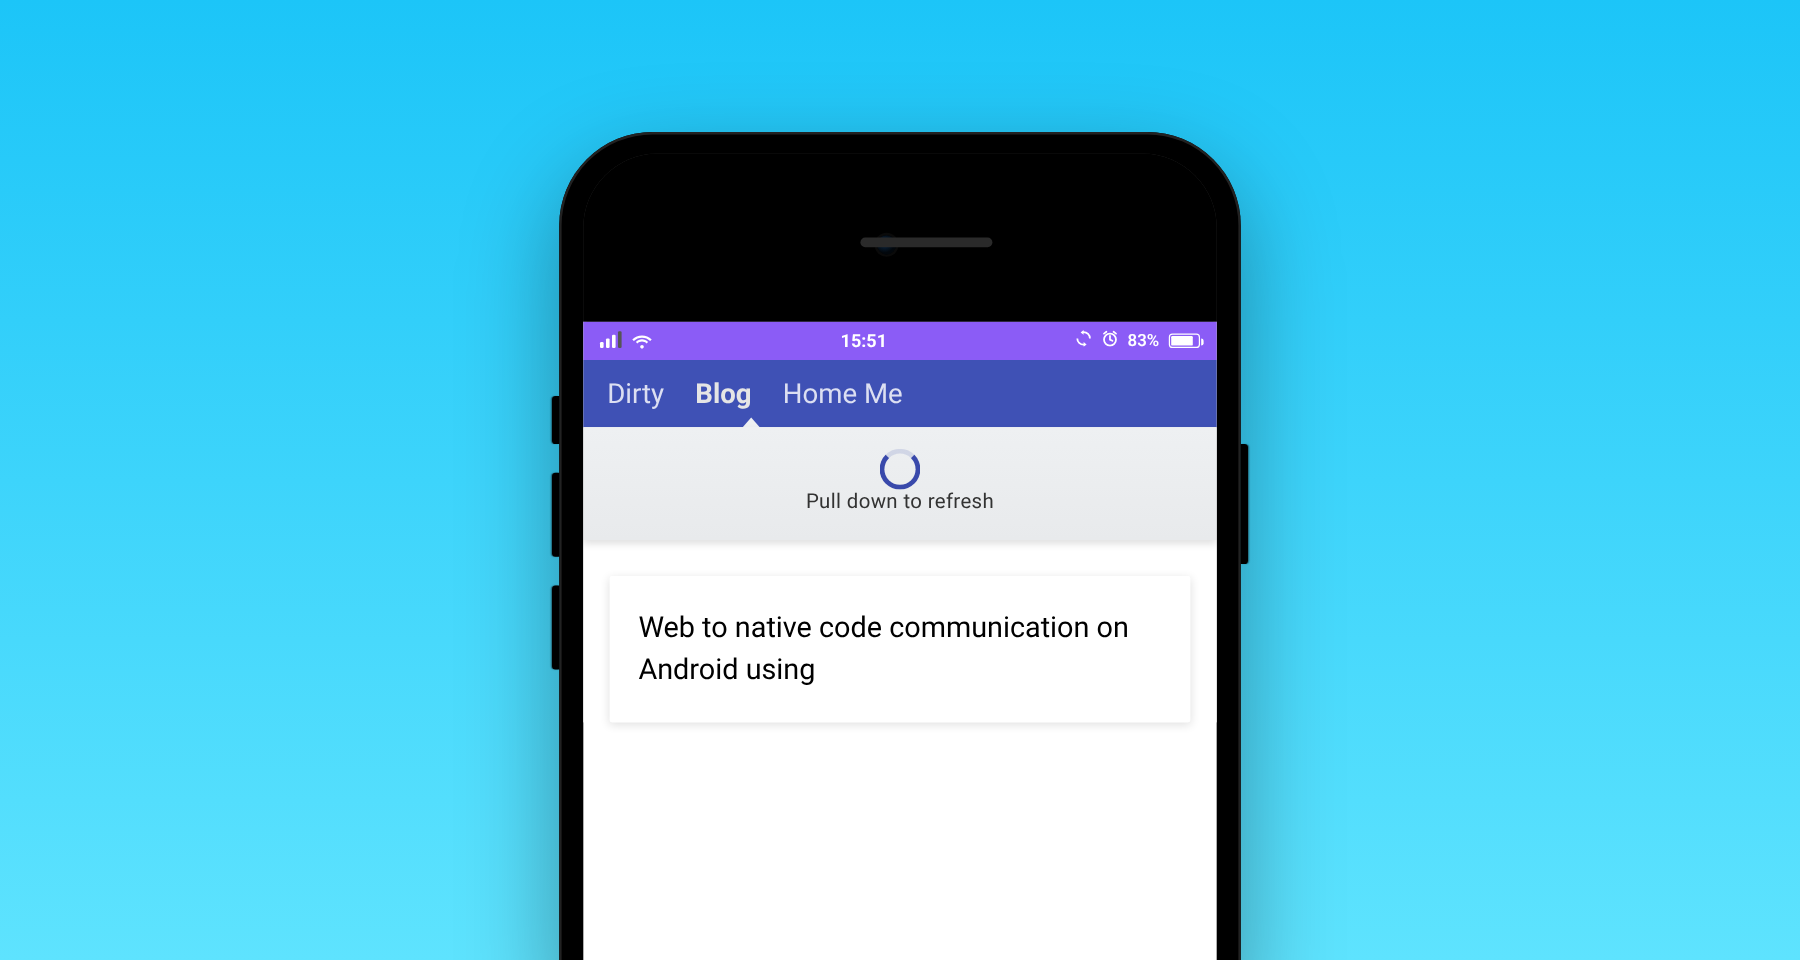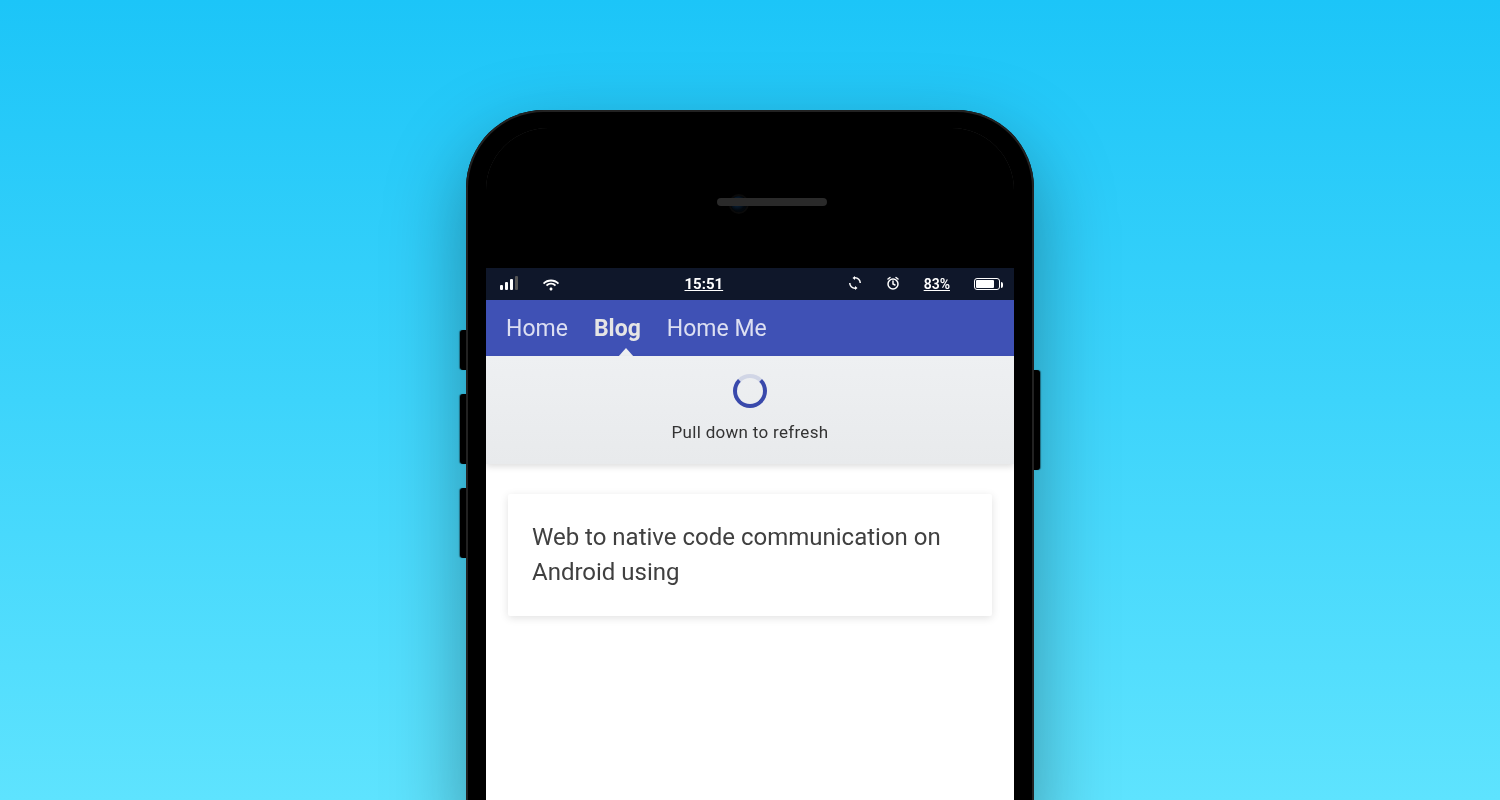--- a/index.html
+++ b/index.html
@@ -75,31 +75,30 @@
   right: -6px;
   top: 260px;
 }
 .sb4 { height: 100px; width:6px; background:#000; border-radius:0 3px 3px 0; box-shadow: 1px 0 1px rgba(0,0,0,0.4); }
 .screen {
   background: #fff;
   min-height: 560px;
 }
 .status-bar {
   height: 32px;
-  background: #0f172a;
+  background: #8b5cf6;
   color: #fff;
   display: flex;
   align-items: center;
   justify-content: space-between;
   padding: 0 14px;
   font-size: 15px;
   font-weight: 600;
-  text-decoration: underline;
-}
-.status-left, .status-right { display: flex; align-items: center; gap: 24px; }
+}
+.status-left, .status-right { display: flex; align-items: center; gap: 8px; }
 .status-center { font-weight: 700; }
 .signal-bars { display: flex; align-items: flex-end; gap: 2px; height: 12px; }
 .signal-bars span { width: 3px; background:#fff; border-radius:1px; }
 .signal-bars span:nth-child(1){height:5px;}
 .signal-bars span:nth-child(2){height:8px;}
 .signal-bars span:nth-child(3){height:11px;}
 .signal-bars span:nth-child(4){height:14px; background:#555;}
 .wifi-icon svg { display:block; }
 .status-right { font-size: 14px; font-weight:600; }
 .battery {
@@ -134,21 +133,20 @@
   border-left: 8px solid transparent;
   border-right: 8px solid transparent;
   border-bottom: 9px solid #eef0f2;
 }
 .refresh-panel {
   background: linear-gradient(180deg, #eef0f2 0%, #e8eaec 100%);
   padding: 18px 0 22px;
   display: flex;
   flex-direction: column;
   align-items: center;
-  gap: 14px;
   box-shadow: 0 3px 6px rgba(0,0,0,0.12);
   position: relative;
 }
 .spinner {
   width: 34px; height: 34px;
   border: 4px solid #3949ab;
   border-top-color: rgba(57,73,171,0.15);
   border-radius: 50%;
 }
 .refresh-text {
@@ -194,21 +192,21 @@
   font-size: 15px;
   color: #5a5a5a;
 }
 .post-card {
   background: #fff;
   border-radius: 2px;
   box-shadow: 0 2px 8px rgba(0,0,0,0.12);
   padding: 26px 24px;
 }
 .post-title {
-  color: #404040;
+  color: #000000;
   font-size: 24px;
   font-weight: 400;
   line-height: 1.45;
 }
 </style>
 </head>
 <body>
 
 <div class="phone-frame">
   <div class="side-buttons-left">
@@ -254,21 +252,21 @@
               </svg>
           </span>
           <span>83%</span>
           <span class="battery">
               <span class="battery-fill"></span>
             </span>
         </div>
       </div>
 
       <div class="nav-bar">
-        <span class="nav-item">Home</span>
+        <span class="nav-item">Dirty</span>
         <span class="nav-item active">Blog</span>
         <span class="nav-item">Home Me</span>
         <div class="nav-caret"></div>
       </div>
 
       <div class="refresh-panel">
         <div class="spinner"></div>
         <div class="refresh-text">Pull down to refresh</div>
       </div>
 

